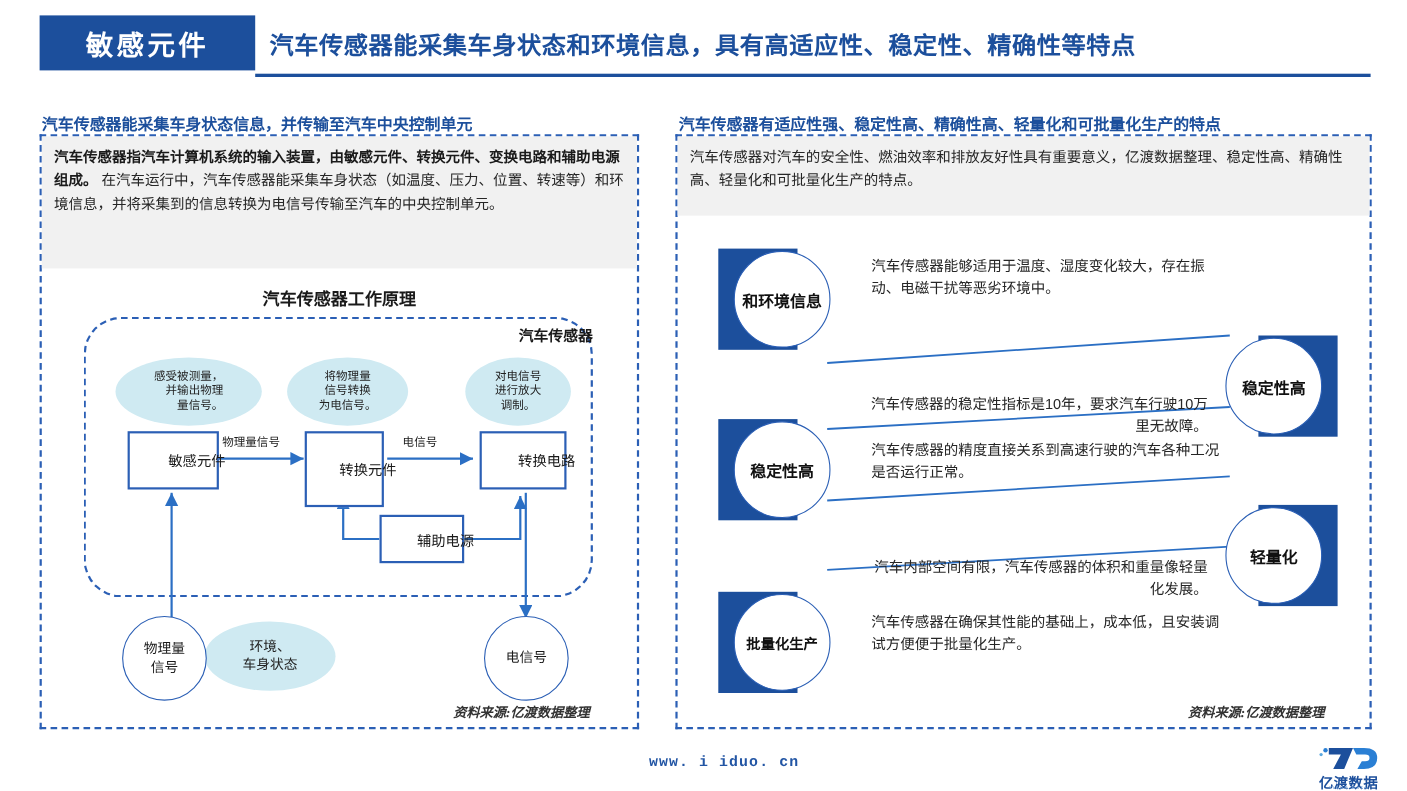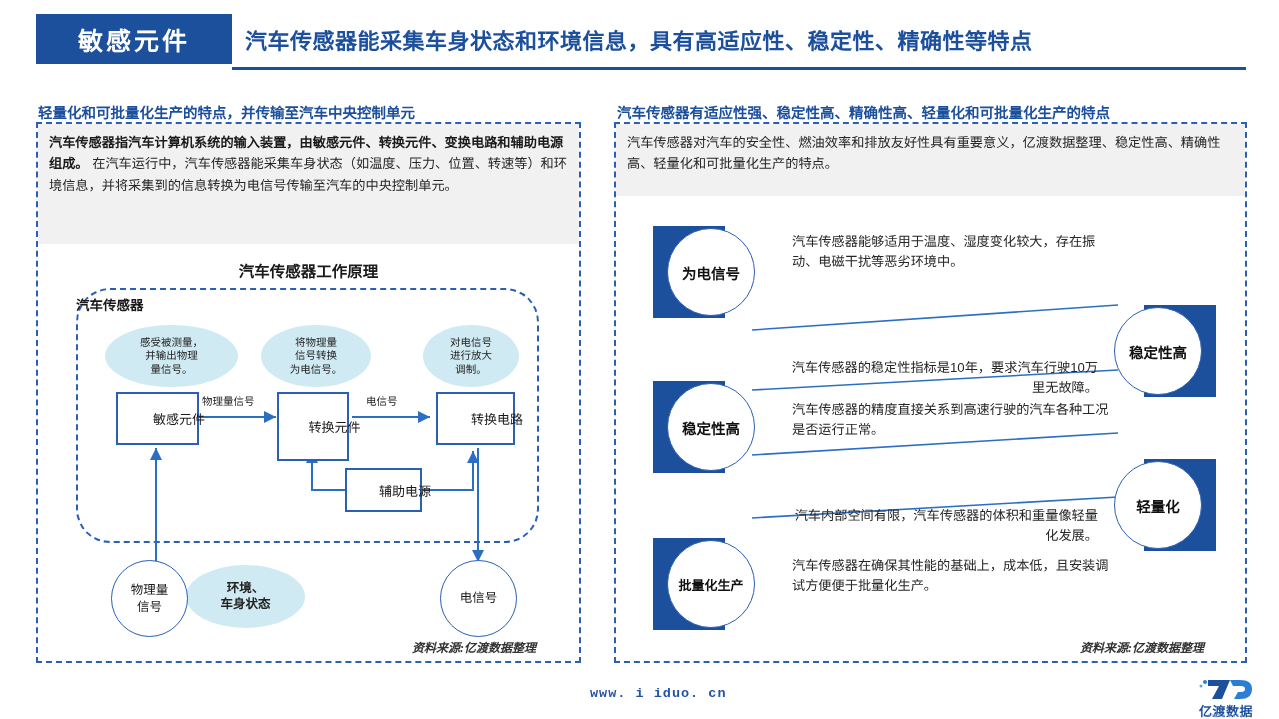--- a/index.html
+++ b/index.html
@@ -65,21 +65,21 @@
     position: absolute; text-align: center;
     font-size: 15.5px; font-weight: bold; color: #1a1a1a;
     white-space: nowrap;
   }
   .sensor-wrap {
     position: absolute;
     border: 2px dashed #2b5fb5;
     border-radius: 34px;
   }
   .sensor-label {
-    position: absolute; text-align: left;
+    position: absolute; text-align: right;
     font-size: 13.5px; font-weight: bold; color: #1a1a1a;
     white-space: nowrap;
   }
   .ell {
     position: absolute;
     background: #cfeaf2; border-radius: 50%;
     display: flex; align-items: center; justify-content: center;
     text-align: center; font-size: 10.5px; color: #222; line-height: 1.25;
   }
   .blk {
@@ -145,34 +145,34 @@
 <body>
 
 <div id="page">
 
   <div class="hdr-badge">
     <span>敏感元件</span>
   </div>
   <div class="hdr-title">汽车传感器能采集车身状态和环境信息，具有高适应性、稳定性、精确性等特点</div>
   <div class="hdr-rule"></div>
 
-  <div class="panel-title" style="left:38px; top:101px;">轻量化和可批量化生产的特点，并传输至汽车中央控制单元</div>
+  <div class="panel-title" style="left:38px; top:101px;">汽车传感器能采集车身状态信息，并传输至汽车中央控制单元</div>
   <div class="panel-box" style="left:36px; top:122px; width:545px; height:541px;"></div>
 
   <div class="intro" style="left:38px; top:124px; width:541px; height:120px;">
     <b>汽车传感器指汽车计算机系统的输入装置，由敏感元件、转换元件、变换电路和辅助电源组成。</b>
     <span>在汽车运行中，汽车传感器能采集车身状态（如温度、压力、位置、转速等）和环境信息，并将采集到的信息转换为电信号传输至汽车的中央控制单元。</span>
   </div>
 
   <div class="dgm-title" style="left:38px; top:259px; width:541px;">汽车传感器工作原理</div>
 
   <div class="sensor-wrap" style="left:76px; top:288px; width:463px; height:255px;"></div>
   <div class="sensor-label" style="left:76px; top:294px; width:463px;">汽车传感器</div>
 
-  <div class="ell" style="left:105px; top:325px; width:133px; height:62px;">
+  <div class="ell" style="left:105px; top:325px; width:133px; height:62px;text-align:right;">
     <span style="white-space:pre-line">感受被测量，
 并输出物理
 量信号。</span>
   </div>
   <div class="ell" style="left:261px; top:325px; width:110px; height:62px;">
     <span style="white-space:pre-line">将物理量
 信号转换
 为电信号。</span>
   </div>
   <div class="ell" style="left:423px; top:325px; width:96px; height:62px;">
@@ -210,21 +210,21 @@
   <div class="blk" style="left:436px; top:392px; width:79px; height:53px;">
     <span>转换电路</span>
   </div>
   <div class="blk" style="left:345px; top:468px; width:77px; height:44px;">
     <span>辅助电源</span>
   </div>
 
   <div class="arr-lbl" style="left:202px; top:393px;">物理量信号</div>
   <div class="arr-lbl" style="left:366px; top:393px;">电信号</div>
 
-  <div class="ell" style="left:186px; top:565px; width:119px; height:63px; font-size:12.5px;font-weight:bold;">
+  <div class="ell" style="left:186px; top:565px; width:119px; height:63px; font-size:12.5px;">
     <span style="white-space:pre-line">环境、
 车身状态</span>
   </div>
 
   <div class="circ" style="left:111px; top:560px; width:77px; height:77px;">
     <span style="white-space:pre-line">物理量
 信号</span>
   </div>
   <div class="circ" style="left:440px; top:560px; width:77px; height:77px;">
     <span>电信号</span>
@@ -246,21 +246,21 @@
 
     <line x1="752" y1="455" x2="1118" y2="433" stroke="#2b6fc4" stroke-width="1.6"></line>
 
     <line x1="752" y1="518" x2="1118" y2="497" stroke="#2b6fc4" stroke-width="1.6"></line>
     <line x1="752" y1="523" x2="1118" y2="545" stroke="#2b6fc4" stroke-width="1.6" opacity="0"></line>
   </svg>
 
   <div class="feat-badge lft" style="left:653px; top:226px;">
     <div class="sq"></div>
     <div class="ci">
-      <span>为电信号</span>
+      <span>和环境信息</span>
     </div>
   </div>
   <div class="feat-text" style="left:792px; top:232px; width:318px;">汽车传感器能够适用于温度、湿度变化较大，存在振动、电磁干扰等恶劣环境中。</div>
 
   <div class="feat-badge rgt" style="left:1114px; top:305px;">
     <div class="sq"></div>
     <div class="ci">
       <span>稳定性高</span>
     </div>
   </div>

